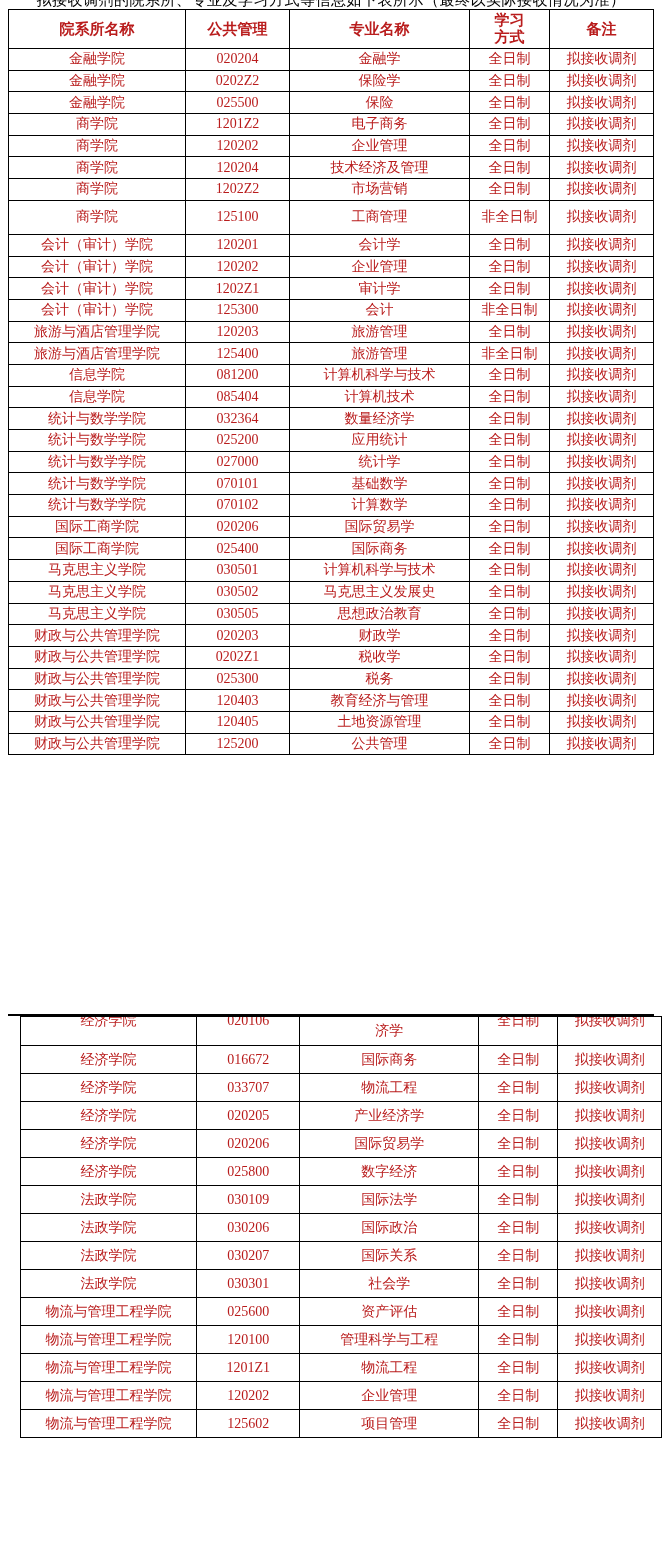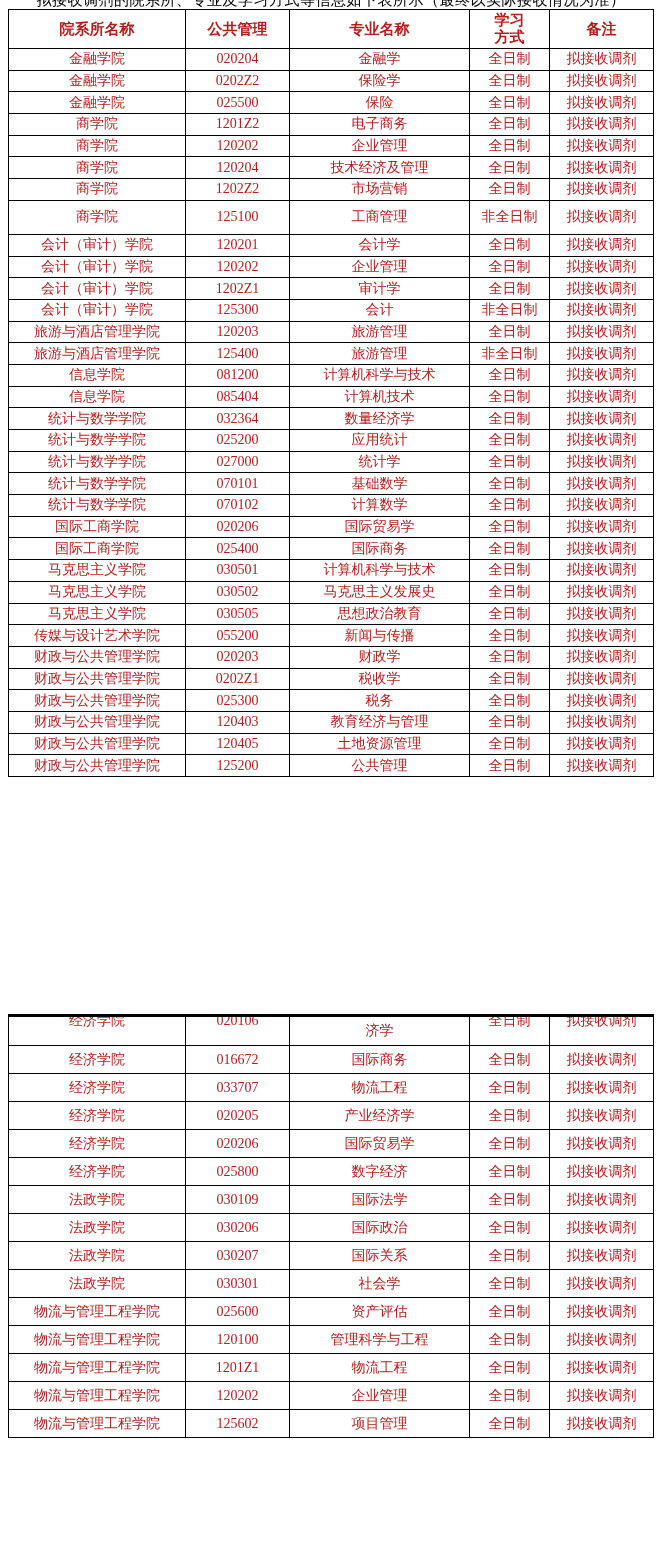--- a/index.html
+++ b/index.html
@@ -79,21 +79,21 @@
     height: 33px;
   }
   .hdr-two-line {
     display: block;
     line-height: 17px;
   }
 
   #table-two {
     position: absolute;
     top: 1016px;
-    left: 8px;
+    left: 20px;
   }
   #table-two td {
     height: 27px;
     font-size: 14px;
   }
   .cut-row td {
     height: 18px;
     position: relative;
     overflow: hidden;
     padding: 0;
@@ -319,27 +319,20 @@
           <td>马克思主义学院</td>
           <td>030502</td>
           <td>马克思主义发展史</td>
           <td>全日制</td>
           <td>拟接收调剂</td>
         </tr>
         <tr>
           <td>马克思主义学院</td>
           <td>030505</td>
           <td>思想政治教育</td>
-          <td>全日制</td>
-          <td>拟接收调剂</td>
-        </tr>
-        <tr>
-          <td>传媒与设计艺术学院</td>
-          <td>055200</td>
-          <td>新闻与传播</td>
           <td>全日制</td>
           <td>拟接收调剂</td>
         </tr>
         <tr>
           <td>财政与公共管理学院</td>
           <td>020203</td>
           <td>财政学</td>
           <td>全日制</td>
           <td>拟接收调剂</td>
         </tr>

